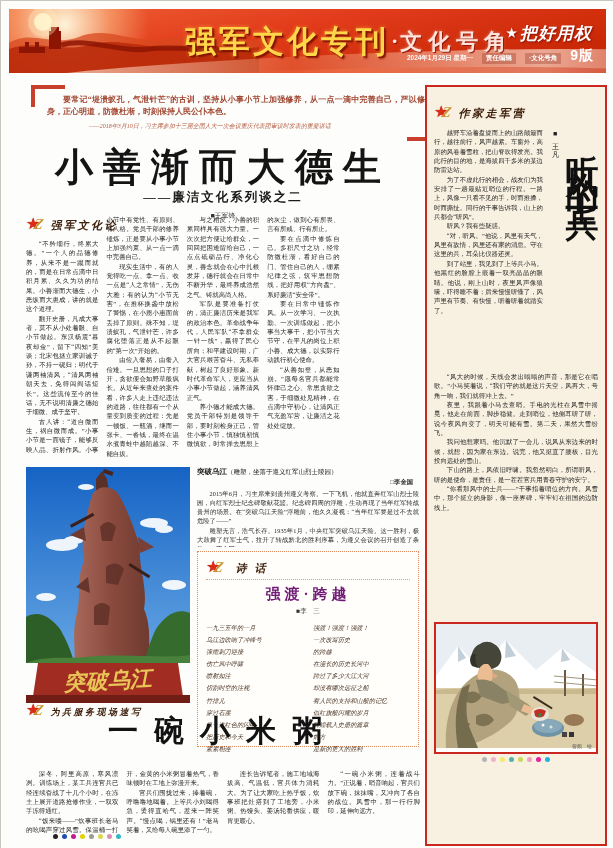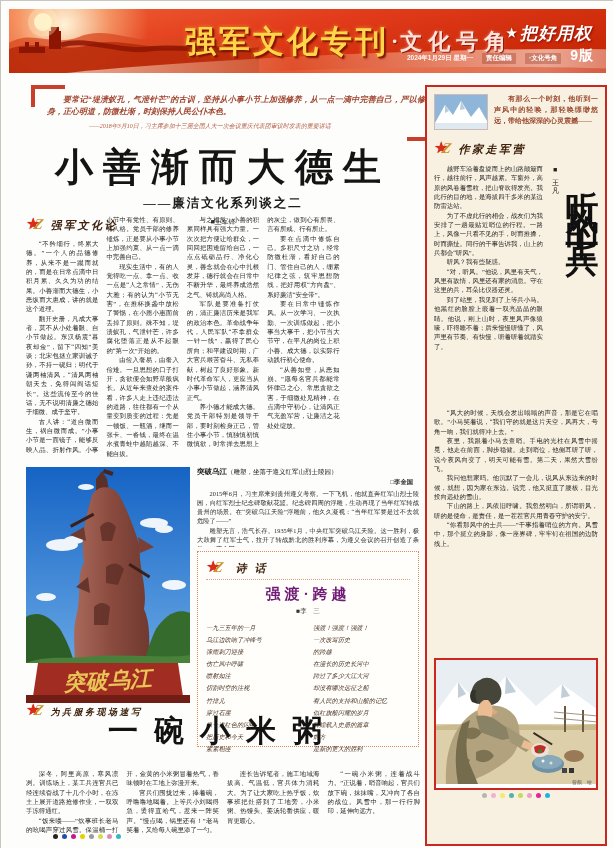--- a/index.html
+++ b/index.html
@@ -32,27 +32,27 @@
   .hd-date{font-size:6.5px;font-weight:bold;opacity:.95;}
   .hd-tag{font-size:6.5px;font-weight:bold;background:rgba(120,15,0,.25);padding:1px 4px;border-radius:1px;}
   .hd-page{font-size:14px;font-weight:900;letter-spacing:1px;}
 
   
   .quote{position:absolute;left:30px;top:84px;width:410px;height:58px;padding:9px 16px 0 16px;box-sizing:border-box;}
   .quote::before{content:'';position:absolute;left:0;top:0;width:30px;height:18px;
     border-left:4px solid #c8402c;border-top:4px solid #c8402c;}
   .quote::after{content:'';position:absolute;right:0;bottom:2px;width:30px;height:18px;
     border-right:4px solid #c8402c;border-bottom:4px solid #c8402c;}
-  .quote-text{font-size:8px;line-height:1.55;font-weight:bold;color:#a0452f;text-align:justify;text-indent:2em;font-style:italic;}
+  .quote-text{font-size:8px;line-height:1.55;font-weight:bold;color:#a0452f;text-align:justify;text-indent:2em;}
   .quote-attr{margin-top:3px;margin-left:42px;font-size:6px;font-style:italic;color:#b35a3f;}
 
   
   .mh{position:absolute;left:25px;top:146px;width:394px;text-align:center;}
   .mh h1{margin:0;font-size:38px;font-weight:900;letter-spacing:10px;color:#141414;line-height:1.1;}
-  .mh .sub{margin-top:6px;font-size:12.5px;font-weight:bold;color:#1c1c1c;letter-spacing:2px;}
+  .mh .sub{margin-top:0;font-size:12.5px;font-weight:bold;color:#1c1c1c;letter-spacing:2px;}
   .mh .auth{margin-top:5px;font-size:7px;color:#333;}
 
   
   .kz{display:inline-flex;align-items:baseline;white-space:nowrap;}
   .kz .star{color:#dc2c16;font-size:16px;line-height:1;text-shadow:0 0 1px #a01;}
   .kz .zee{color:#c8942c;font-family:"Liberation Serif",serif;font-style:italic;font-weight:bold;
     font-size:15px;margin-left:-6px;transform:skewX(-12deg);display:inline-block;line-height:1;}
   .kz .klabel{font-size:11px;font-weight:900;color:#3f220e;letter-spacing:2.5px;margin-left:7px;font-style:italic;}
 
   
@@ -301,29 +301,20 @@
       <span class="dot" style="background: rgb(30, 79, 174);"></span>
       <span class="dot" style="background: rgb(200, 24, 140);"></span>
       <span class="dot" style="background: rgb(227, 209, 0);"></span>
       <span class="dot" style="background: rgb(154, 154, 154);"></span>
       <span class="dot" style="background: rgb(217, 217, 78);"></span>
       <span class="dot" style="background: rgb(222, 140, 181);"></span>
       <span class="dot" style="background: rgb(53, 182, 201);"></span>
     </div>
 
   <div class="sidebar">
-    <div class="sb-top">
-      <svg class="sb-thumb" width="52" height="34" viewBox="0 0 52 34">
-        <rect width="52" height="34" fill="#8fb6d8"></rect>
-        <path d="M0,28 L10,10 L18,20 L26,6 L36,22 L44,12 L52,26 L52,34 L0,34 Z" fill="#ffffff"></path>
-        <path d="M10,10 L14,16 L10,18 Z M26,6 L30,14 L25,15 Z" fill="#b9ccd9"></path>
-        <rect y="28" width="52" height="6" fill="#dfe9f0"></rect>
-      </svg>
-      <div class="sb-intro">有那么一个时刻，他听到一声风中的轻唤，那轻唤缥缈悠远，带给他深深的心灵震撼——</div>
-    </div>
     <div class="sb-kick">
       <span class="kz">
           <span class="star">★</span>
           <span class="zee">Z</span>
           <span class="klabel">作家走军营</span>
         </span>
     </div>
     <div class="sb-mid">
       <div class="sb-colp bt">
           <p>越野车沿着盘旋而上的山路颠簸而行，越往前行，风声越紧。车窗外，高原的风卷着雪粒，把山脊吹得发亮。我此行的目的地，是海拔四千多米的某边防雷达站。</p>

